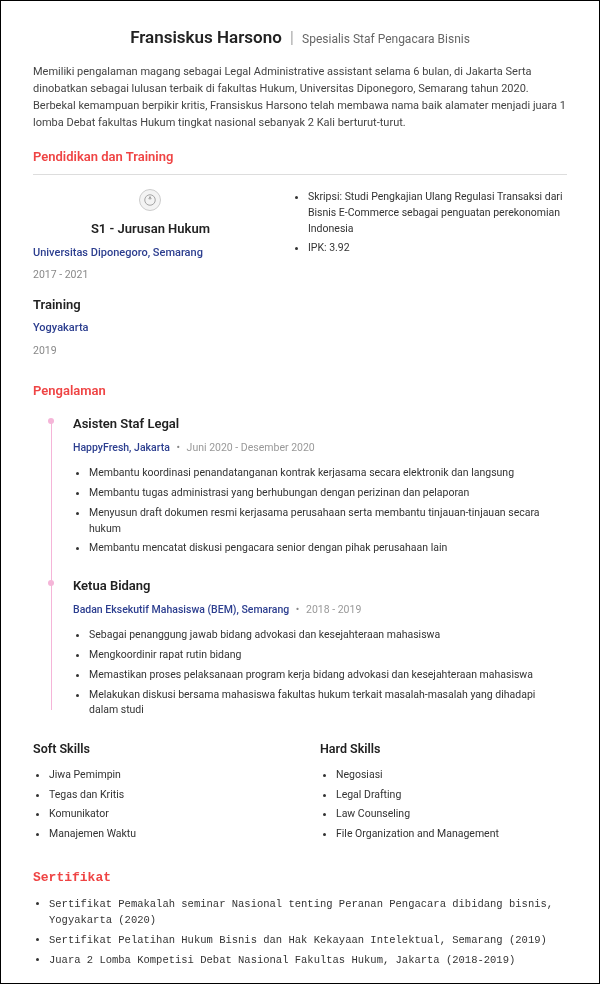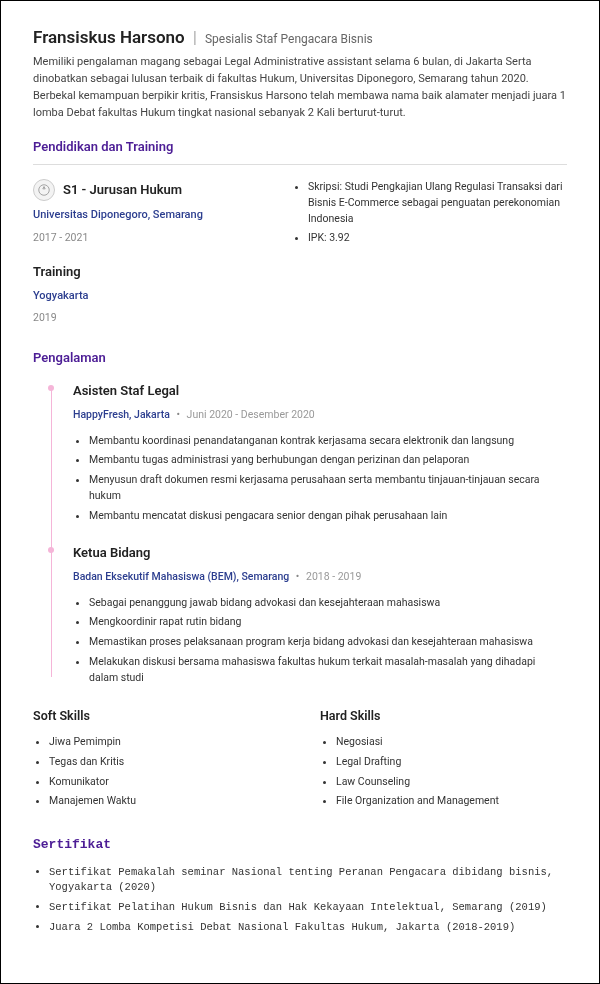--- a/index.html
+++ b/index.html
@@ -10,39 +10,39 @@
     font-size: 11px;
     line-height: 1.5;
     width: 600px;
     height: 984px;
     padding: 24px 32px;
     border: 1px solid #000;
     box-shadow: 3px 3px 0 #000;
     overflow: hidden;
   }
   .header { margin-bottom: 10px; }
-  .name-row { font-size: 17px; font-weight: 600; color: #222; margin-bottom: 2px; }
+  .name-row { font-size: 17px; font-weight: 600; color: #222; margin-bottom: 12px; text-align: center; }
   .name-row .divider { font-weight: 300; color: #888; margin: 0 4px; }
   .subtitle { font-size: 12px; font-weight: 400; color: #666; }
   .summary { font-size: 11px; color: #444; line-height: 1.55; margin-bottom: 16px; }
   .section-title {
-    color: #4c1d95;
+    color: #ef4444;
     font-size: 13px;
     font-weight: 600;
     margin-bottom: 6px;
   }
   .section-title.with-line {
     border-bottom: 1px solid #ddd;
     padding-bottom: 8px;
     margin-bottom: 14px;
   }
   .edu-block { display: flex; gap: 24px; margin-bottom: 12px; }
   .edu-left { flex: 0 0 44%; }
   .edu-right { flex: 1; }
-  .edu-degree-row { display: flex; align-items: center; gap: 8px; margin-bottom: 6px; }
+  .edu-degree-row { display: flex; align-items: center; gap: 8px; margin-bottom: 6px; flex-direction: column; }
   .seal {
     width: 22px; height: 22px; border-radius: 50%;
     background: #f3f3f3; border: 1px solid #ccc;
     display: flex; align-items: center; justify-content: center;
     font-size: 10px; color: #999;
   }
   .edu-degree { font-size: 13px; font-weight: 600; color: #222; }
   .edu-inst { color: #2c3e8f; font-size: 11px; font-weight: 500; margin-bottom: 6px; }
   .edu-dates { color: #888; font-size: 10.5px; }
   ul { list-style: disc; padding-left: 16px; }

